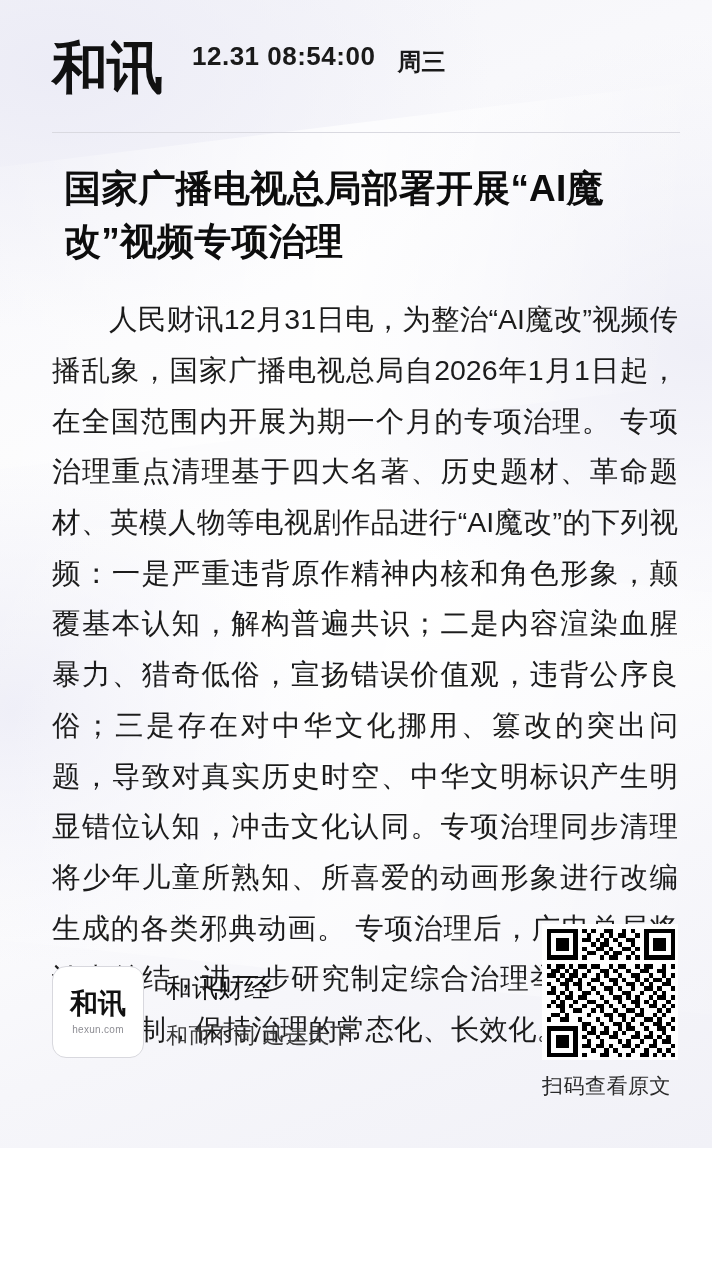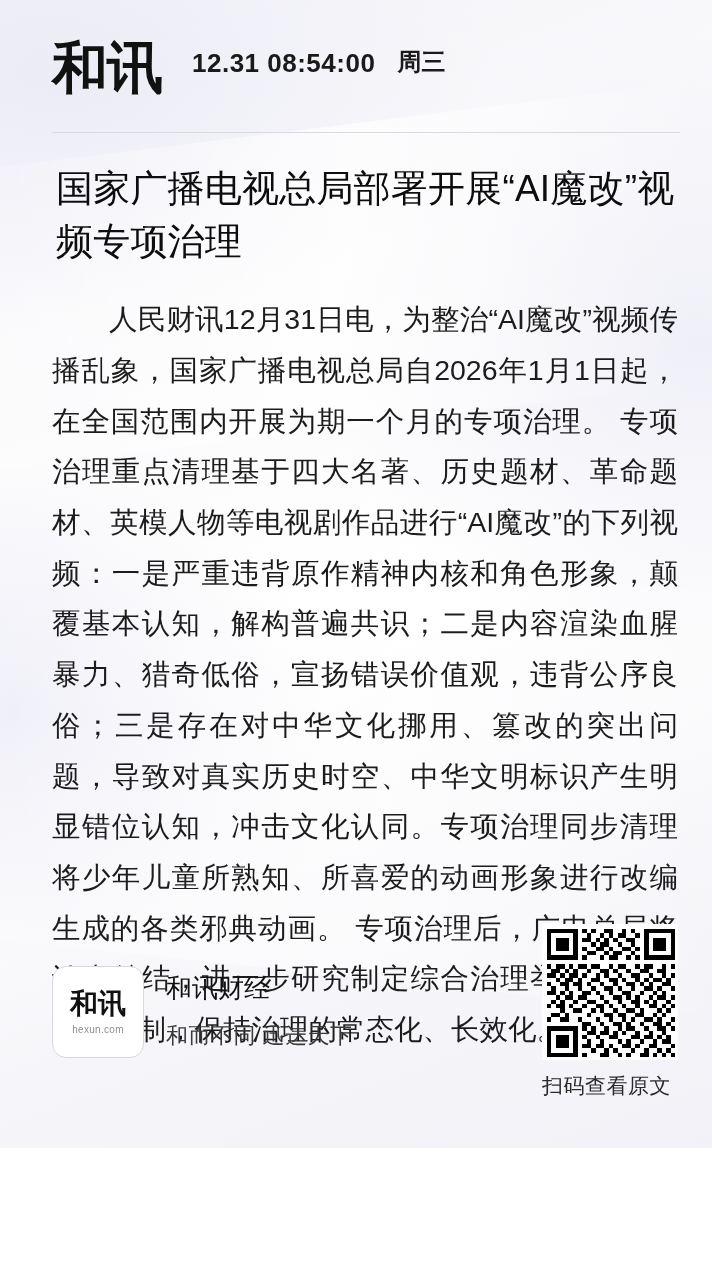--- a/index.html
+++ b/index.html
@@ -60,21 +60,21 @@
     font-family: "Liberation Serif", serif;
     font-weight: bold;
     font-size: 56px;
     letter-spacing: -1px;
     line-height: 1;
   }
   .logo-dark { color: #111111; }
   .logo-red { color: #d6191e; }
   .header-date {
     margin-left: 30px;
-    margin-bottom: 17px;
+    margin-bottom: 24px;
     font-size: 26px;
     font-weight: bold;
     color: #1a1a1a;
     letter-spacing: 0.5px;
     white-space: nowrap;
   }
   .header-weekday {
     margin-left: 22px;
     margin-bottom: 18px;
     font-size: 24px;
@@ -90,25 +90,25 @@
     background: #d9d9e0;
   }
 
   
   .article {
     position: relative;
     padding: 30px 34px 0 52px;
   }
   .title {
     font-size: 37px;
-    font-weight: normal;
+    font-weight: bold;
     color: #0d0d0d;
     line-height: 1.42;
     letter-spacing: 0.2px;
-    margin: 0 0 26px 4px;
+    margin: 0 0 26px 12px;
   }
   .body {
     font-size: 28.5px;
     color: #1c1c1c;
     line-height: 1.78;
     text-align: justify;
     text-justify: inter-ideograph;
     margin: 0;
     text-indent: 2em;
   }

